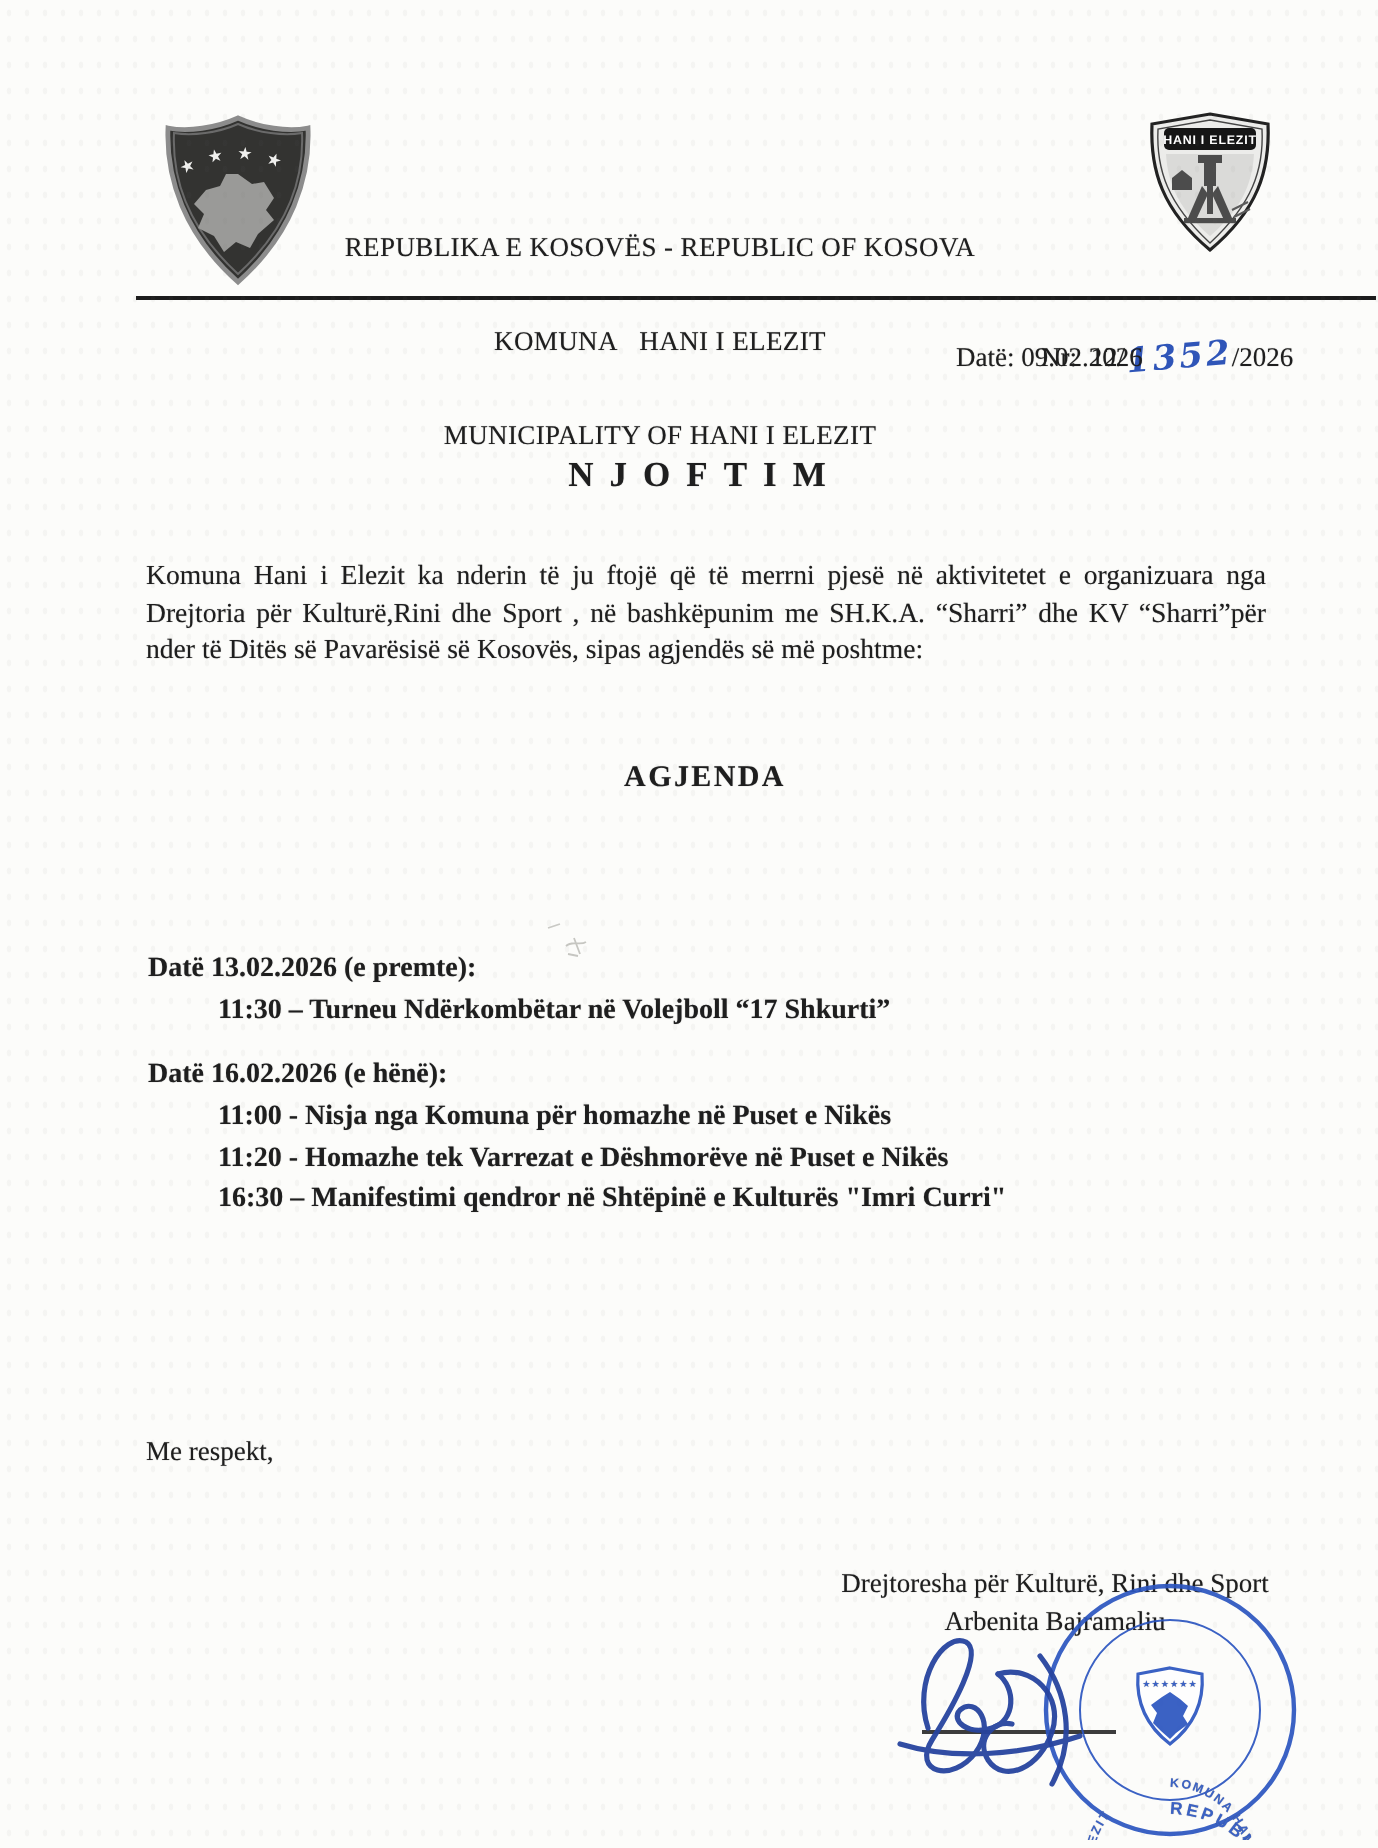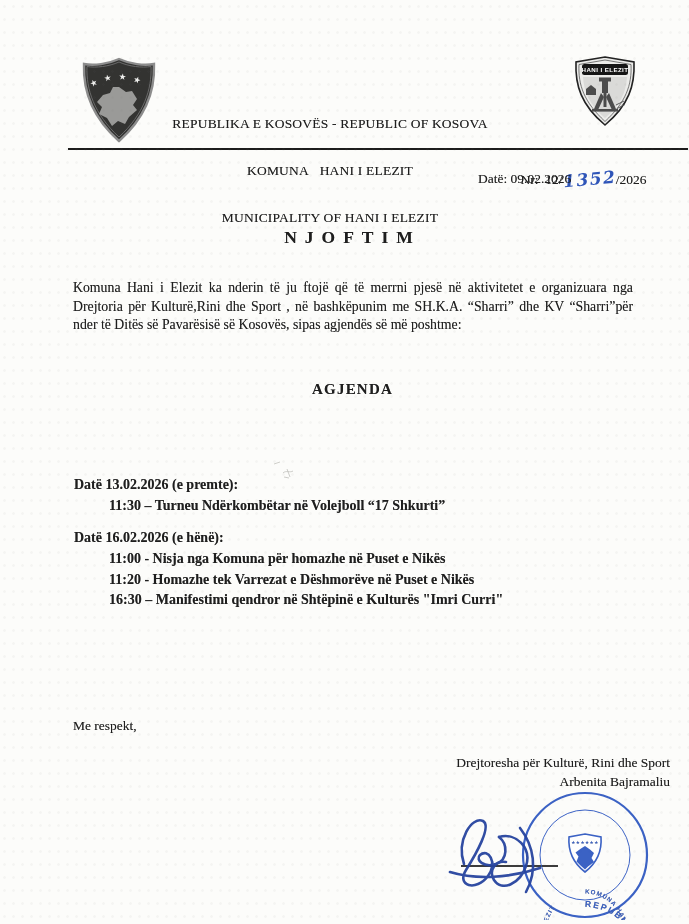--- a/index.html
+++ b/index.html
@@ -28,21 +28,21 @@
   .date-line { left:478px; top:171px; font-size:13.5px; }
   .doc-title { left:72px; top:227px; width:561px; text-align:center;
     font-size:17.5px; font-weight:bold; letter-spacing:8px; }
   .body-text { left:73px; top:279px; width:560px; font-size:13.8px; line-height:18.6px; }
   .body-text .jline { text-align:justify; text-align-last:justify; }
   .agenda-heading { left:72px; top:381px; width:561px; text-align:center;
     font-size:15px; font-weight:bold; letter-spacing:1.2px; }
   .day-date { left:74px; font-size:14px; font-weight:bold; }
   .day-item { left:109px; font-size:14px; font-weight:bold; }
   .closing { left:73px; top:718px; font-size:13.5px; }
-  .sig-block { left:385px; top:753px; width:285px; text-align:right;
+  .sig-block { left:385px; top:782px; width:285px; text-align:center;
     font-size:13.5px; line-height:19px; z-index:1; }
   .sig-line { left:461px; top:865px; width:97px; height:1.5px; background:#3c3c3c; z-index:1; }
   .stamp { left:520px; top:790px; width:130px; height:130px; opacity:.92; z-index:2; }
   .signature { left:436px; top:806px; width:160px; height:95px; z-index:3; }
   .smudge { left:270px; top:460px; width:26px; height:22px; opacity:.55; }
 </style>
 </head>
 <body>
 
 <div class="page">

